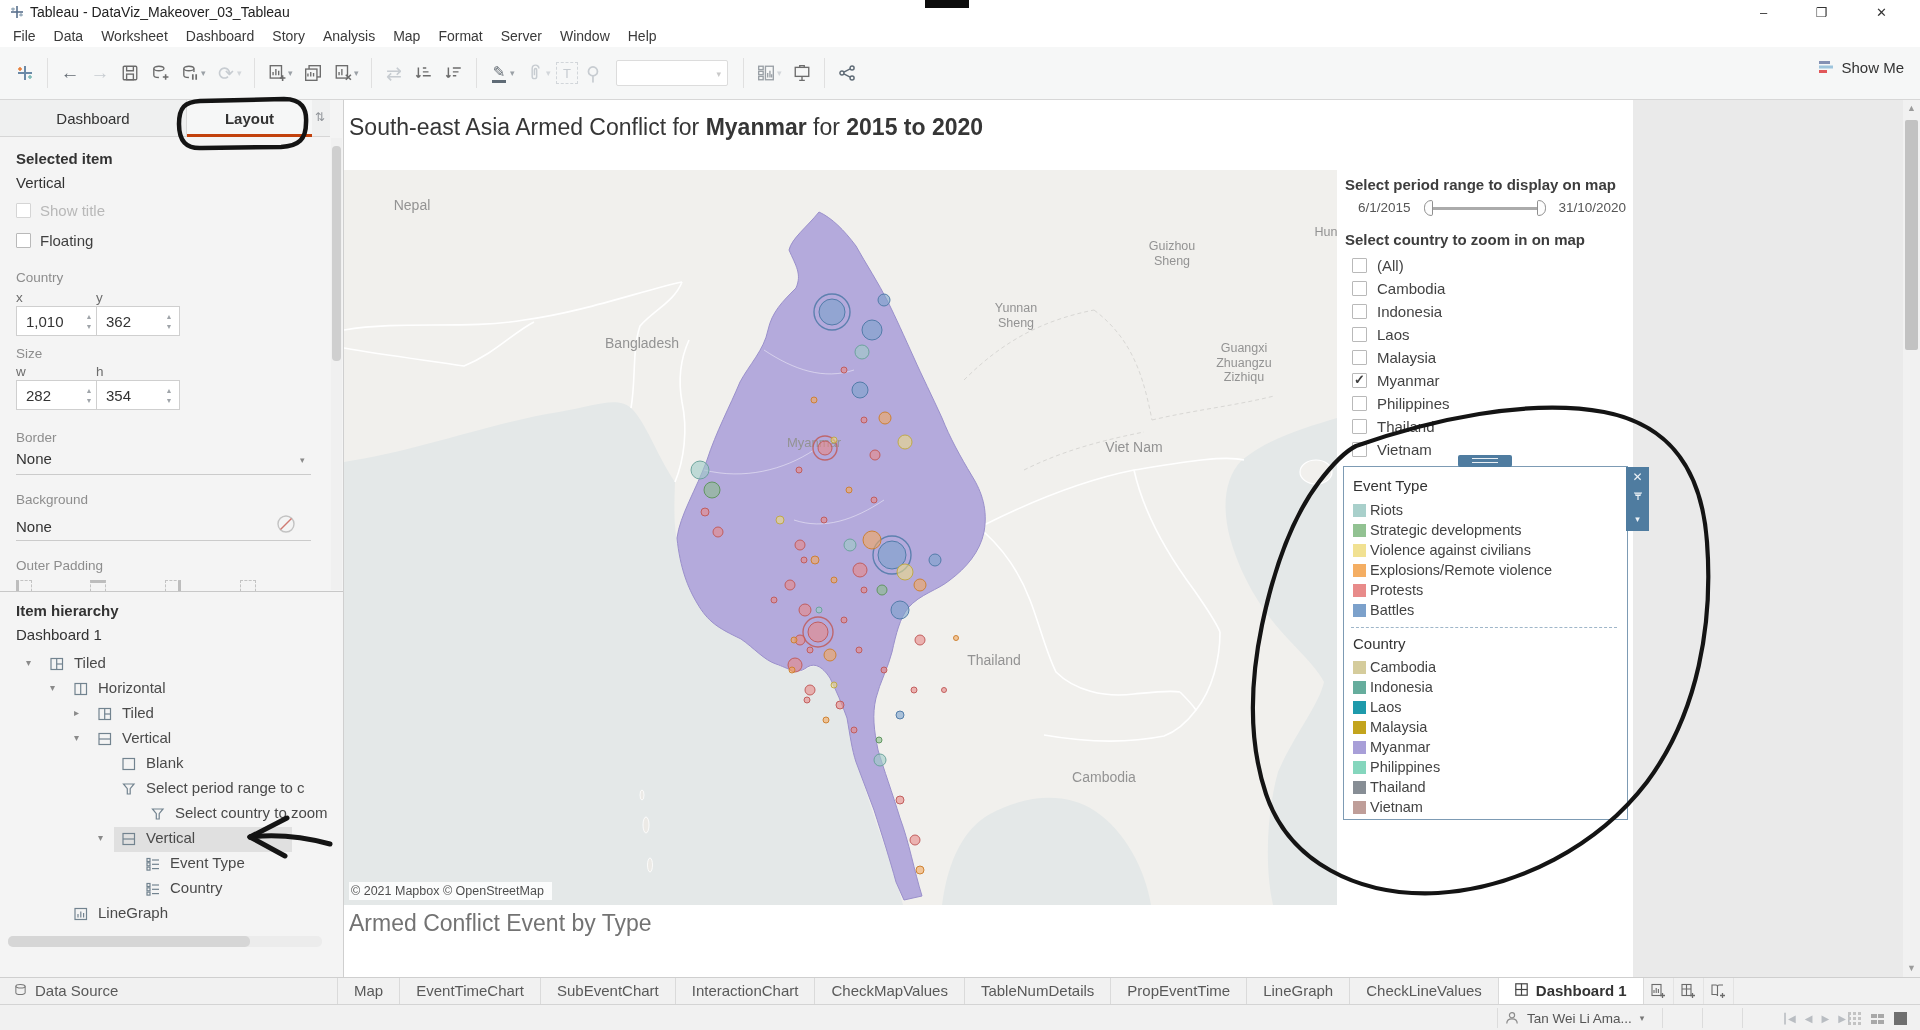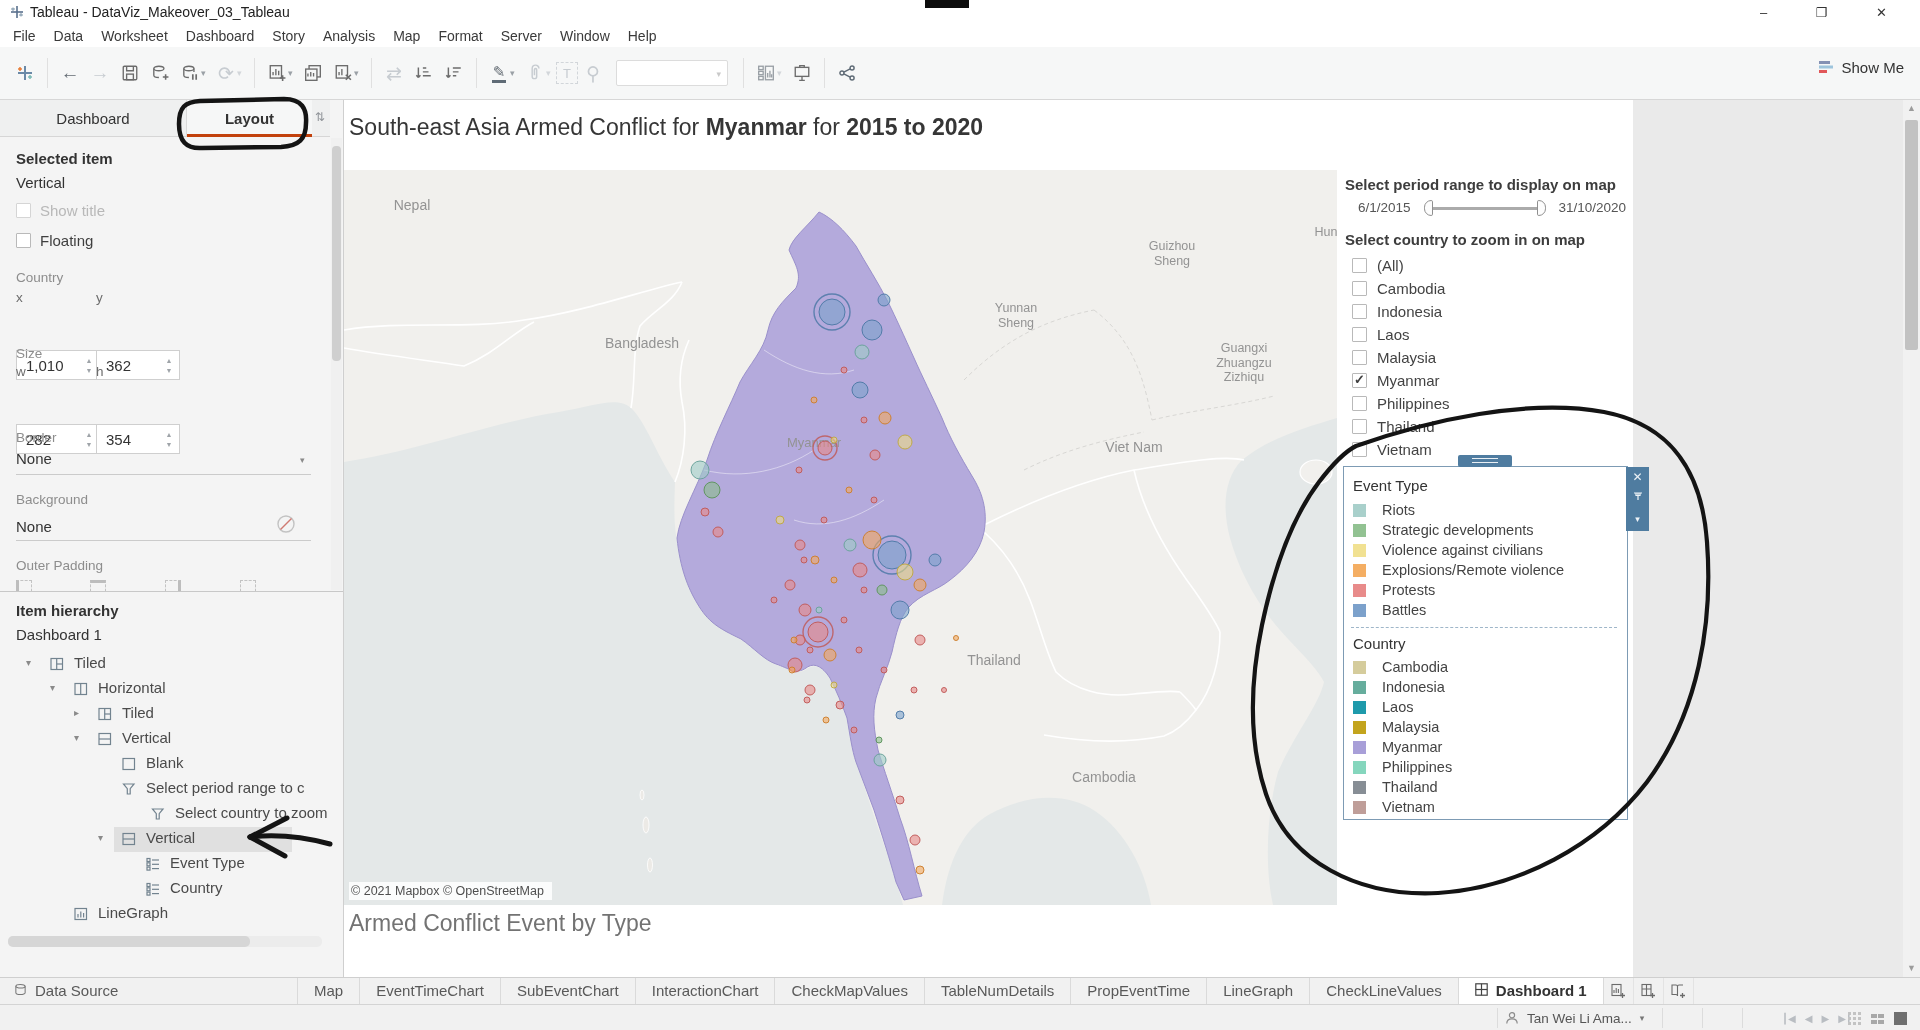--- a/index.html
+++ b/index.html
@@ -37,21 +37,21 @@
   .pane-tab { position:absolute; top:0; height:37px; line-height:37px; font-size:15px; color:#333; text-align:center; }
   #ptab-dashboard { left:0; width:187px; border-right:1px solid #dadada; }
   #ptab-layout { left:187px; width:125px; background:#f6f7f7; font-weight:bold; border-bottom:3px solid #c2410c; }
   #pane-collapse { position:absolute; left:315px; top:10px; font-size:12px; color:#8f9398; }
   .plabel { position:absolute; font-size:13.5px; color:#8d8d8d; }
   .pvalue { position:absolute; font-size:15px; color:#333; }
   .pcheckrow { position:absolute; display:flex; align-items:center; gap:9px; }
   .cbx { width:15px; height:15px; background:#fff; border:1px solid #b9b9b9; border-radius:1px; position:relative; flex:none; }
   .cbx.dis { border-color:#d5d5d5; }
   .cbx.checked:after { content:"\2713"; position:absolute; left:1px; top:-2px; font-size:13px; font-weight:bold; color:#404040; }
-  .spin { position:absolute; width:84px; height:30px; background:#fff; border:1px solid #cfcfcf; border-radius:0;margin-top:44px; }
+  .spin { position:absolute; width:84px; height:30px; background:#fff; border:1px solid #cfcfcf; border-radius:0; }
   .spin .v { position:absolute; left:9px; top:6px; font-size:15px; color:#333; }
   .spin .arr { position:absolute; right:4px; width:12px; font-size:7px; color:#9fa4a9; text-align:center; line-height:8px; }
   .underline { position:absolute; left:16px; width:295px; border-bottom:1px solid #cbcbcb; }
   .pad-ico { position:absolute; width:16px; height:16px; border:1px dashed #c3c3c3; }
   #section-div { position:absolute; left:0; top:491px; width:343px; border-top:1px solid #c8c8c8; }
   #hierarchy-bg { position:absolute; left:0; top:492px; width:343px; height:385px; background:#f4f4f4; }
   .tree-row { position:absolute; left:0; width:330px; height:25px; font-size:15px; color:#4a4a4a; }
   .tree-chev { position:absolute; top:5px; font-size:10px; color:#8a8a8a; }
   .tree-ico { position:absolute; top:5px; width:14px; height:14px; }
   .tree-label { position:absolute; top:2px; white-space:nowrap; }
@@ -79,38 +79,38 @@
   .sl-handle { position:absolute; top:-7px; width:9px; height:16px; background:#fdfdfd; border:1px solid #8f8f8f; }
   .sl-handle.l { left:-8px; border-radius:8px 2px 2px 8px; }
   .sl-handle.r { right:-8px; border-radius:2px 8px 8px 2px; }
   #country-list { position:absolute; left:1008px; top:154px; width:270px; }
   .cf-row { display:flex; align-items:center; gap:10px; height:23px; font-size:15px; color:#434343; }
 
   
   #legend-panel { position:absolute; left:999px; top:366px; width:285px; height:354px; background:#fff; border:1px solid #7d9bb4; }
   .lg-title { position:absolute; left:9px; font-size:15px; color:#333; }
   .lg-items { position:absolute; left:9px; width:260px; }
-  .lg-row { display:flex; align-items:center; gap:16px; height:20px; font-size:14.5px; color:#434343; }
+  .lg-row { display:flex; align-items:center; gap:4px; height:20px; font-size:14.5px; color:#434343; }
   .lg-sw { width:13px; height:13px; flex:none; }
   #lg-divider { position:absolute; left:7px; top:160px; width:266px; border-top:1px dashed #9fb6c9; }
   #legend-handle { position:absolute; left:1114px; top:355px; width:54px; height:12px; background:#4f7ca0; border-radius:2px; z-index:6; }
   #legend-handle i { display:block; height:1px; background:#e9eff4; margin:3px 14px 0 14px; }
   #legend-strip { position:absolute; left:1282px; top:367px; width:23px; height:64px; background:#4f7ca0; z-index:6; display:flex; flex-direction:column; align-items:center; }
   #legend-strip .s-btn { color:#eef3f7; font-size:12px; height:21px; line-height:21px; }
 
   
   #canvas-gray { position:absolute; left:1633px; top:0; width:270px; height:877px; background:#eaeaea; }
   #vscroll { position:absolute; left:1903px; top:0; width:17px; height:877px; background:#f1f1f1; }
   #vscroll .a { position:absolute; left:0; width:17px; height:17px; font-size:9px; color:#9b9b9b; text-align:center; line-height:17px; }
   #vscroll .thumb { position:absolute; left:2px; top:20px; width:13px; height:230px; background:#c2c2c2; border-radius:2px; }
 
   
   #tabbar { position:absolute; left:0; top:977px; width:1920px; height:27px; background:#f1f1f1; border-top:1px solid #cfcfcf; display:flex; }
   .sheet-tab { height:26px; line-height:26px; font-size:15px; color:#595959; padding:0 16px; border-right:1px solid #dadada; white-space:nowrap; display:flex; align-items:center; gap:8px; }
-  .sheet-tab.ds { width:298px; padding-left:14px; }
+  .sheet-tab.ds { width:338px; padding-left:14px; }
   .sheet-tab.active { background:#fff; color:#333; font-weight:bold; }
   .newbtn { width:30px; height:26px; display:flex; align-items:center; justify-content:center; border-right:1px solid #e3e3e3; }
 
   
   #statusbar { position:absolute; left:0; top:1004px; width:1920px; height:26px; background:#f1f1f1; border-top:1px solid #d4d4d4; }
   #user-box { position:absolute; left:1505px; top:0; height:26px; display:flex; align-items:center; gap:8px; font-size:13.5px; color:#555; }
   .sb-sep { position:absolute; top:3px; width:1px; height:20px; background:#dcdcdc; }
   #nav-arrows { position:absolute; left:1782px; top:0; height:26px; display:flex; align-items:center; gap:9px; color:#b9bdc2; font-size:10px; }
   #view-icons { position:absolute; left:1848px; top:0; height:26px; display:flex; align-items:center; gap:10px; }
 

